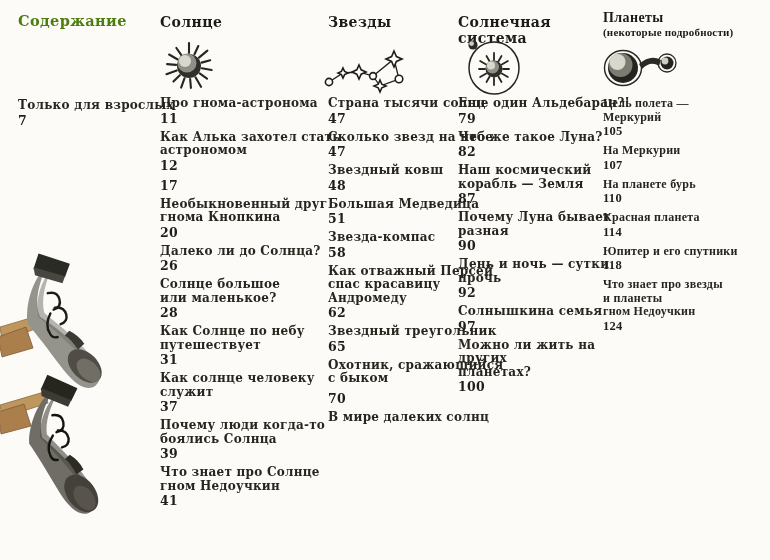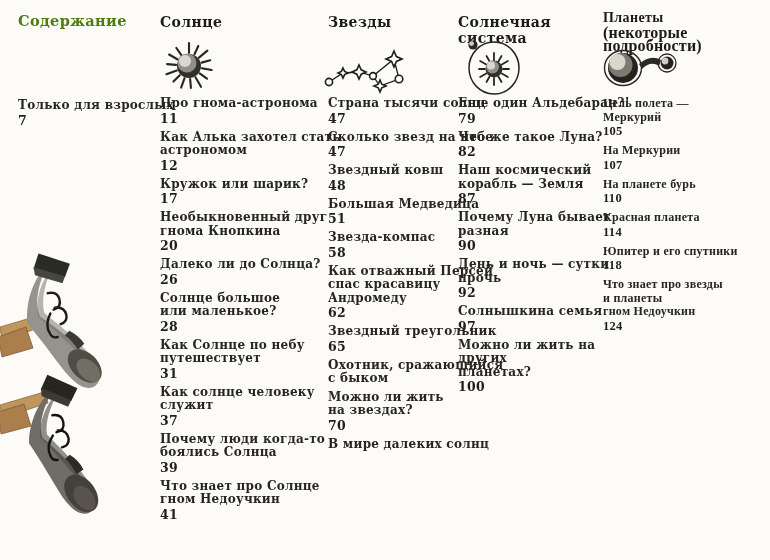--- a/index.html
+++ b/index.html
@@ -16,21 +16,21 @@
     position:absolute;left:18px;top:12px;
     font-size:14.5px;font-weight:700;letter-spacing:.4px;
     color:#4d7c0f;
   }
   .intro-entry{position:absolute;left:18px;top:99px;}
   .col{position:absolute;top:14px;}
   .col h2{
     margin:0;font-size:14px;font-weight:700;letter-spacing:.4px;color:#1b1b17;
   }
   .col .subheading{
-    font-size:16px;font-weight:700;letter-spacing:.2px;color:#1b1b17;line-height:13px;
+    font-size:11px;font-weight:700;letter-spacing:.2px;color:#1b1b17;line-height:13px;
   }
   .col-sun{left:160px;width:150px;}
   .col-stars{left:328px;width:150px;}
   .col-system{left:458px;width:152px;}
   .col-planets{left:603px;width:164px;top:10px;font-family:Liberation Serif, serif;}
   .icon{position:absolute;}
   .col-sun .icon{left:4px;top:24px;}
   .col-stars .icon{left:-4px;top:32px;}
   .col-system .icon{left:0;top:18px;}
   .col-planets .icon{left:0;top:34px;}
@@ -89,21 +89,20 @@
         <div class="entry">
           <div class="entry-title">Про гнома-астронома</div>
           <div class="entry-page">11</div>
         </div>
         <div class="entry">
           <div class="entry-title">Как Алька захотел стать
 астрономом</div>
           <div class="entry-page">12</div>
         </div>
         <div class="entry">
-          <div class="entry-title">Кружок или шарик?</div>
           <div class="entry-page">17</div>
         </div>
         <div class="entry">
           <div class="entry-title">Необыкновенный друг
 гнома Кнопкина</div>
           <div class="entry-page">20</div>
         </div>
         <div class="entry">
           <div class="entry-title">Далеко ли до Солнца?</div>
           <div class="entry-page">26</div>
@@ -183,22 +182,20 @@
         </div>
         <div class="entry">
           <div class="entry-title">Звездный треугольник</div>
           <div class="entry-page">65</div>
         </div>
         <div class="entry">
           <div class="entry-title">Охотник, сражающийся
 с быком</div>
         </div>
         <div class="entry">
-          <div class="entry-title">Можно ли жить
-на звездах?</div>
           <div class="entry-page">70</div>
         </div>
         <div class="entry">
           <div class="entry-title">В мире далеких солнц</div>
         </div>
       </div>
   </div>
 
   <div class="col col-system">
     <h2>Солнечная система</h2>

